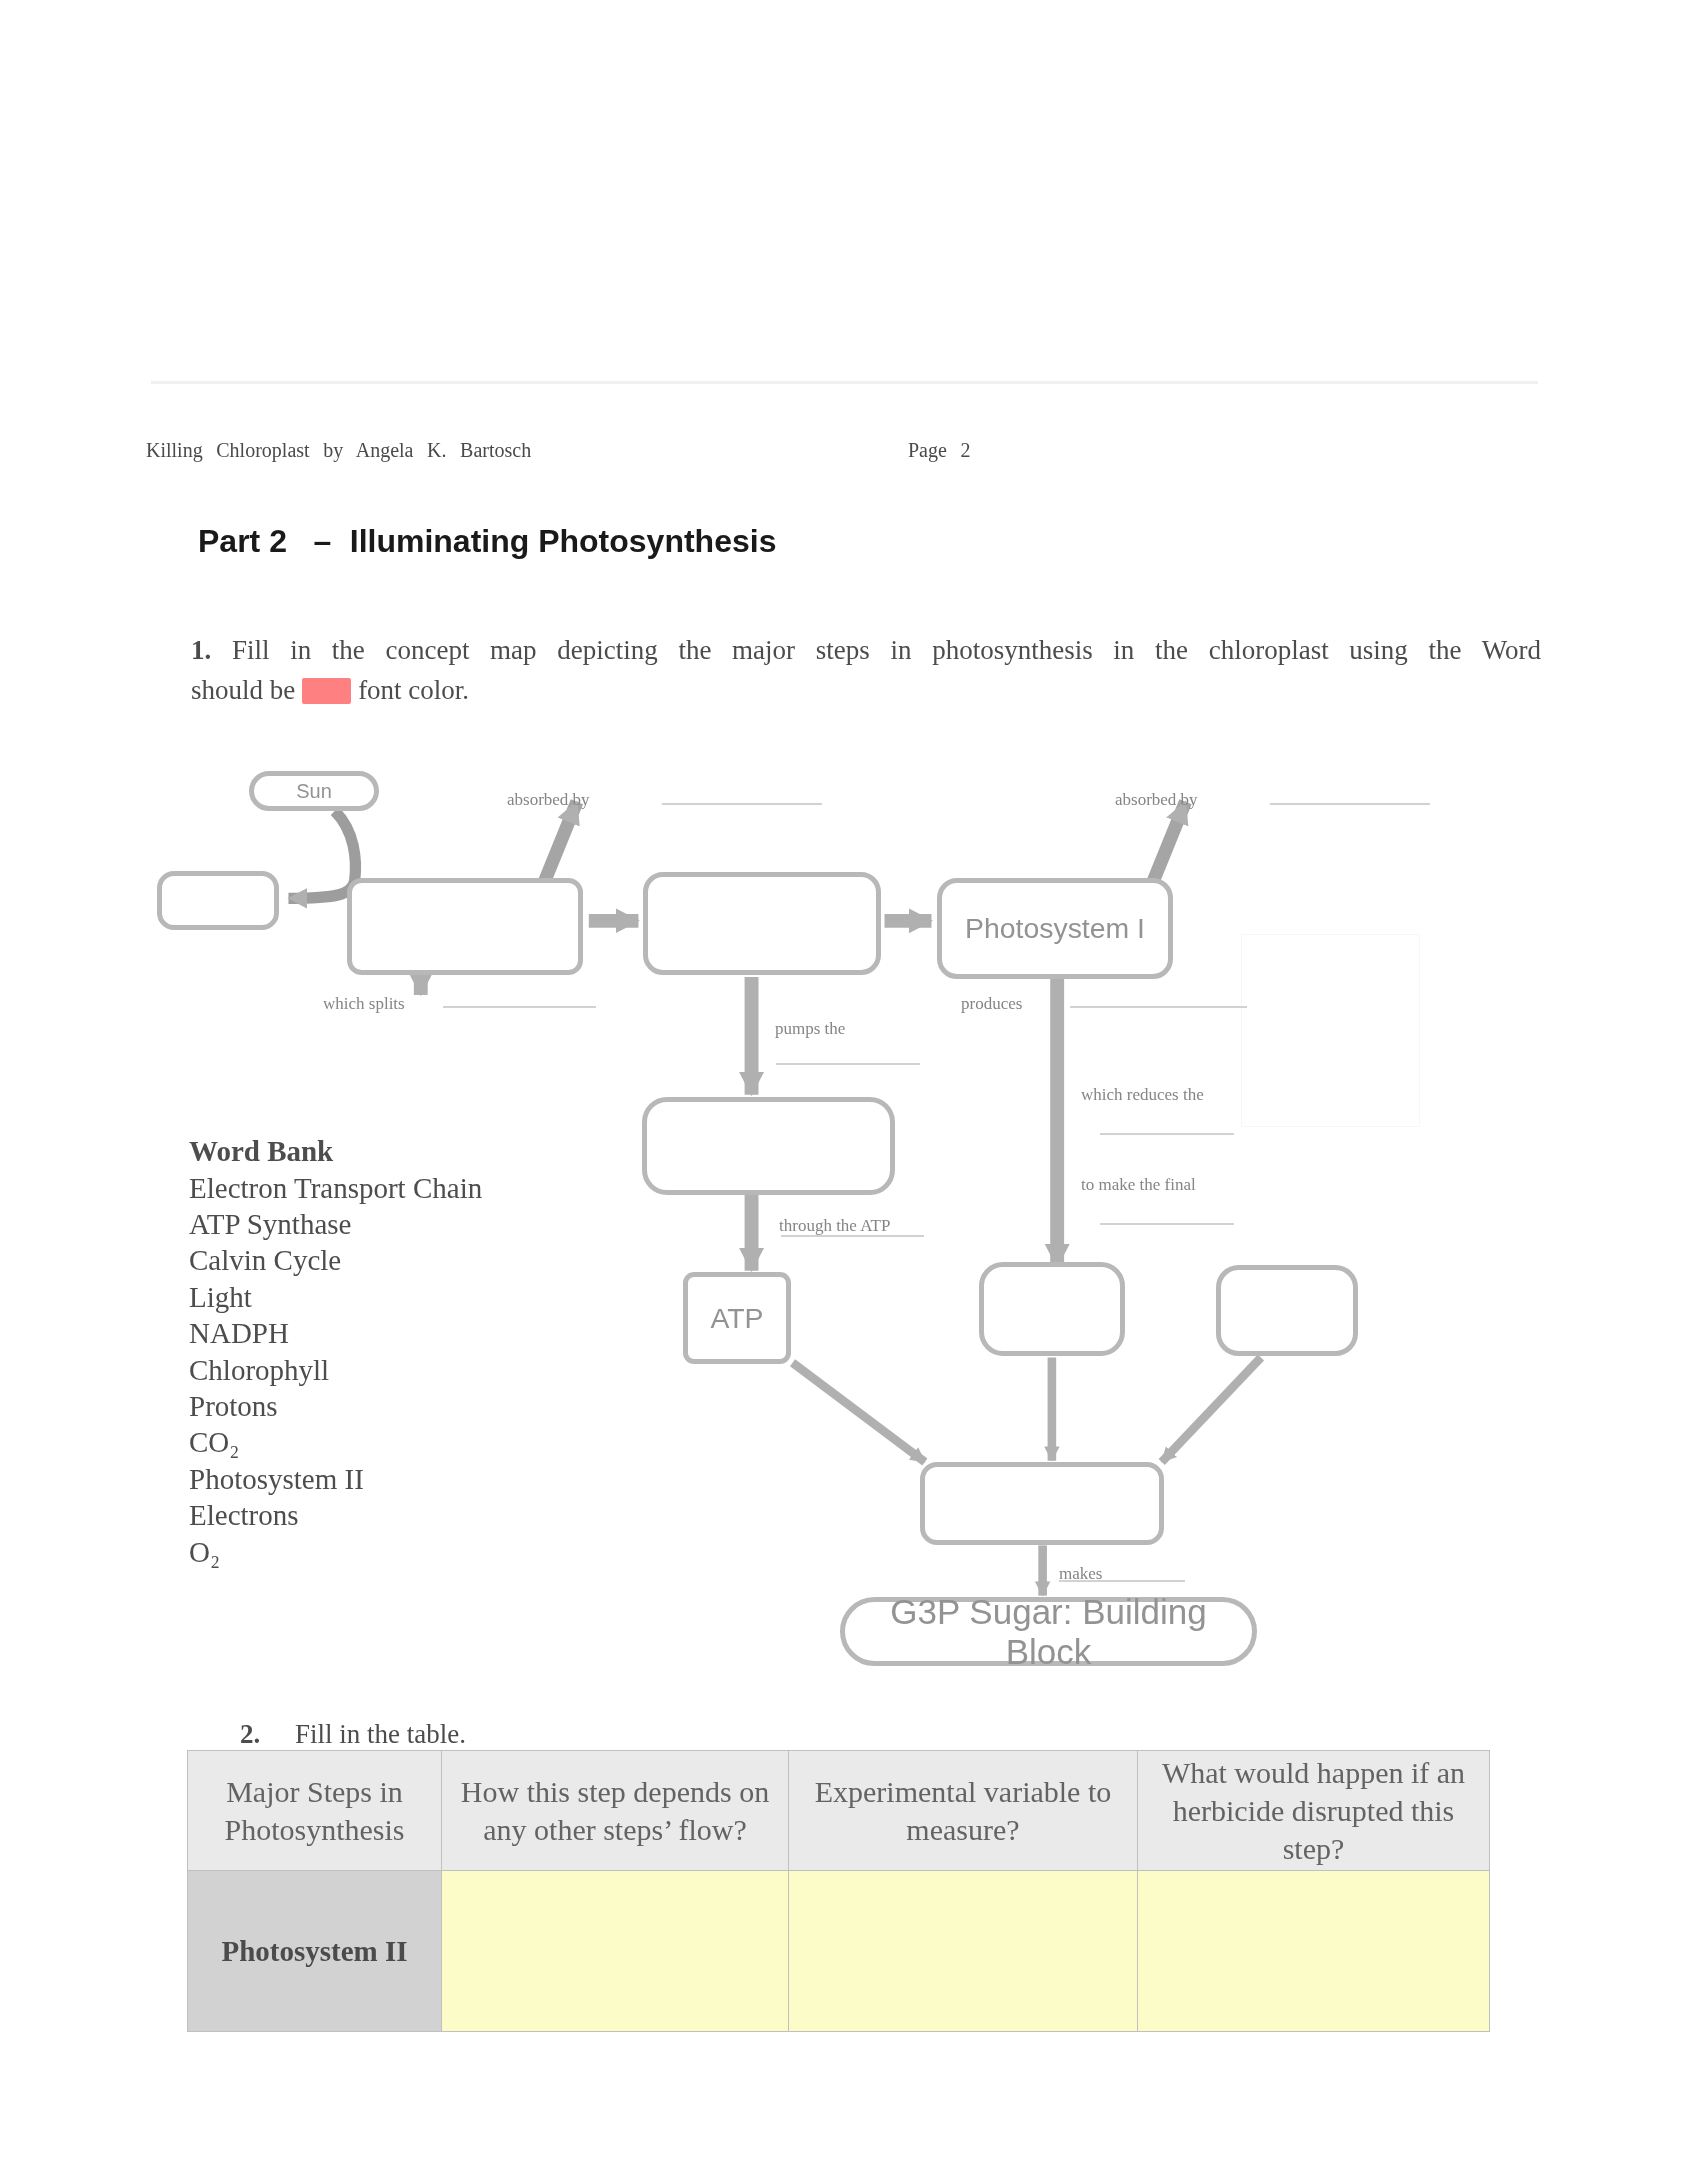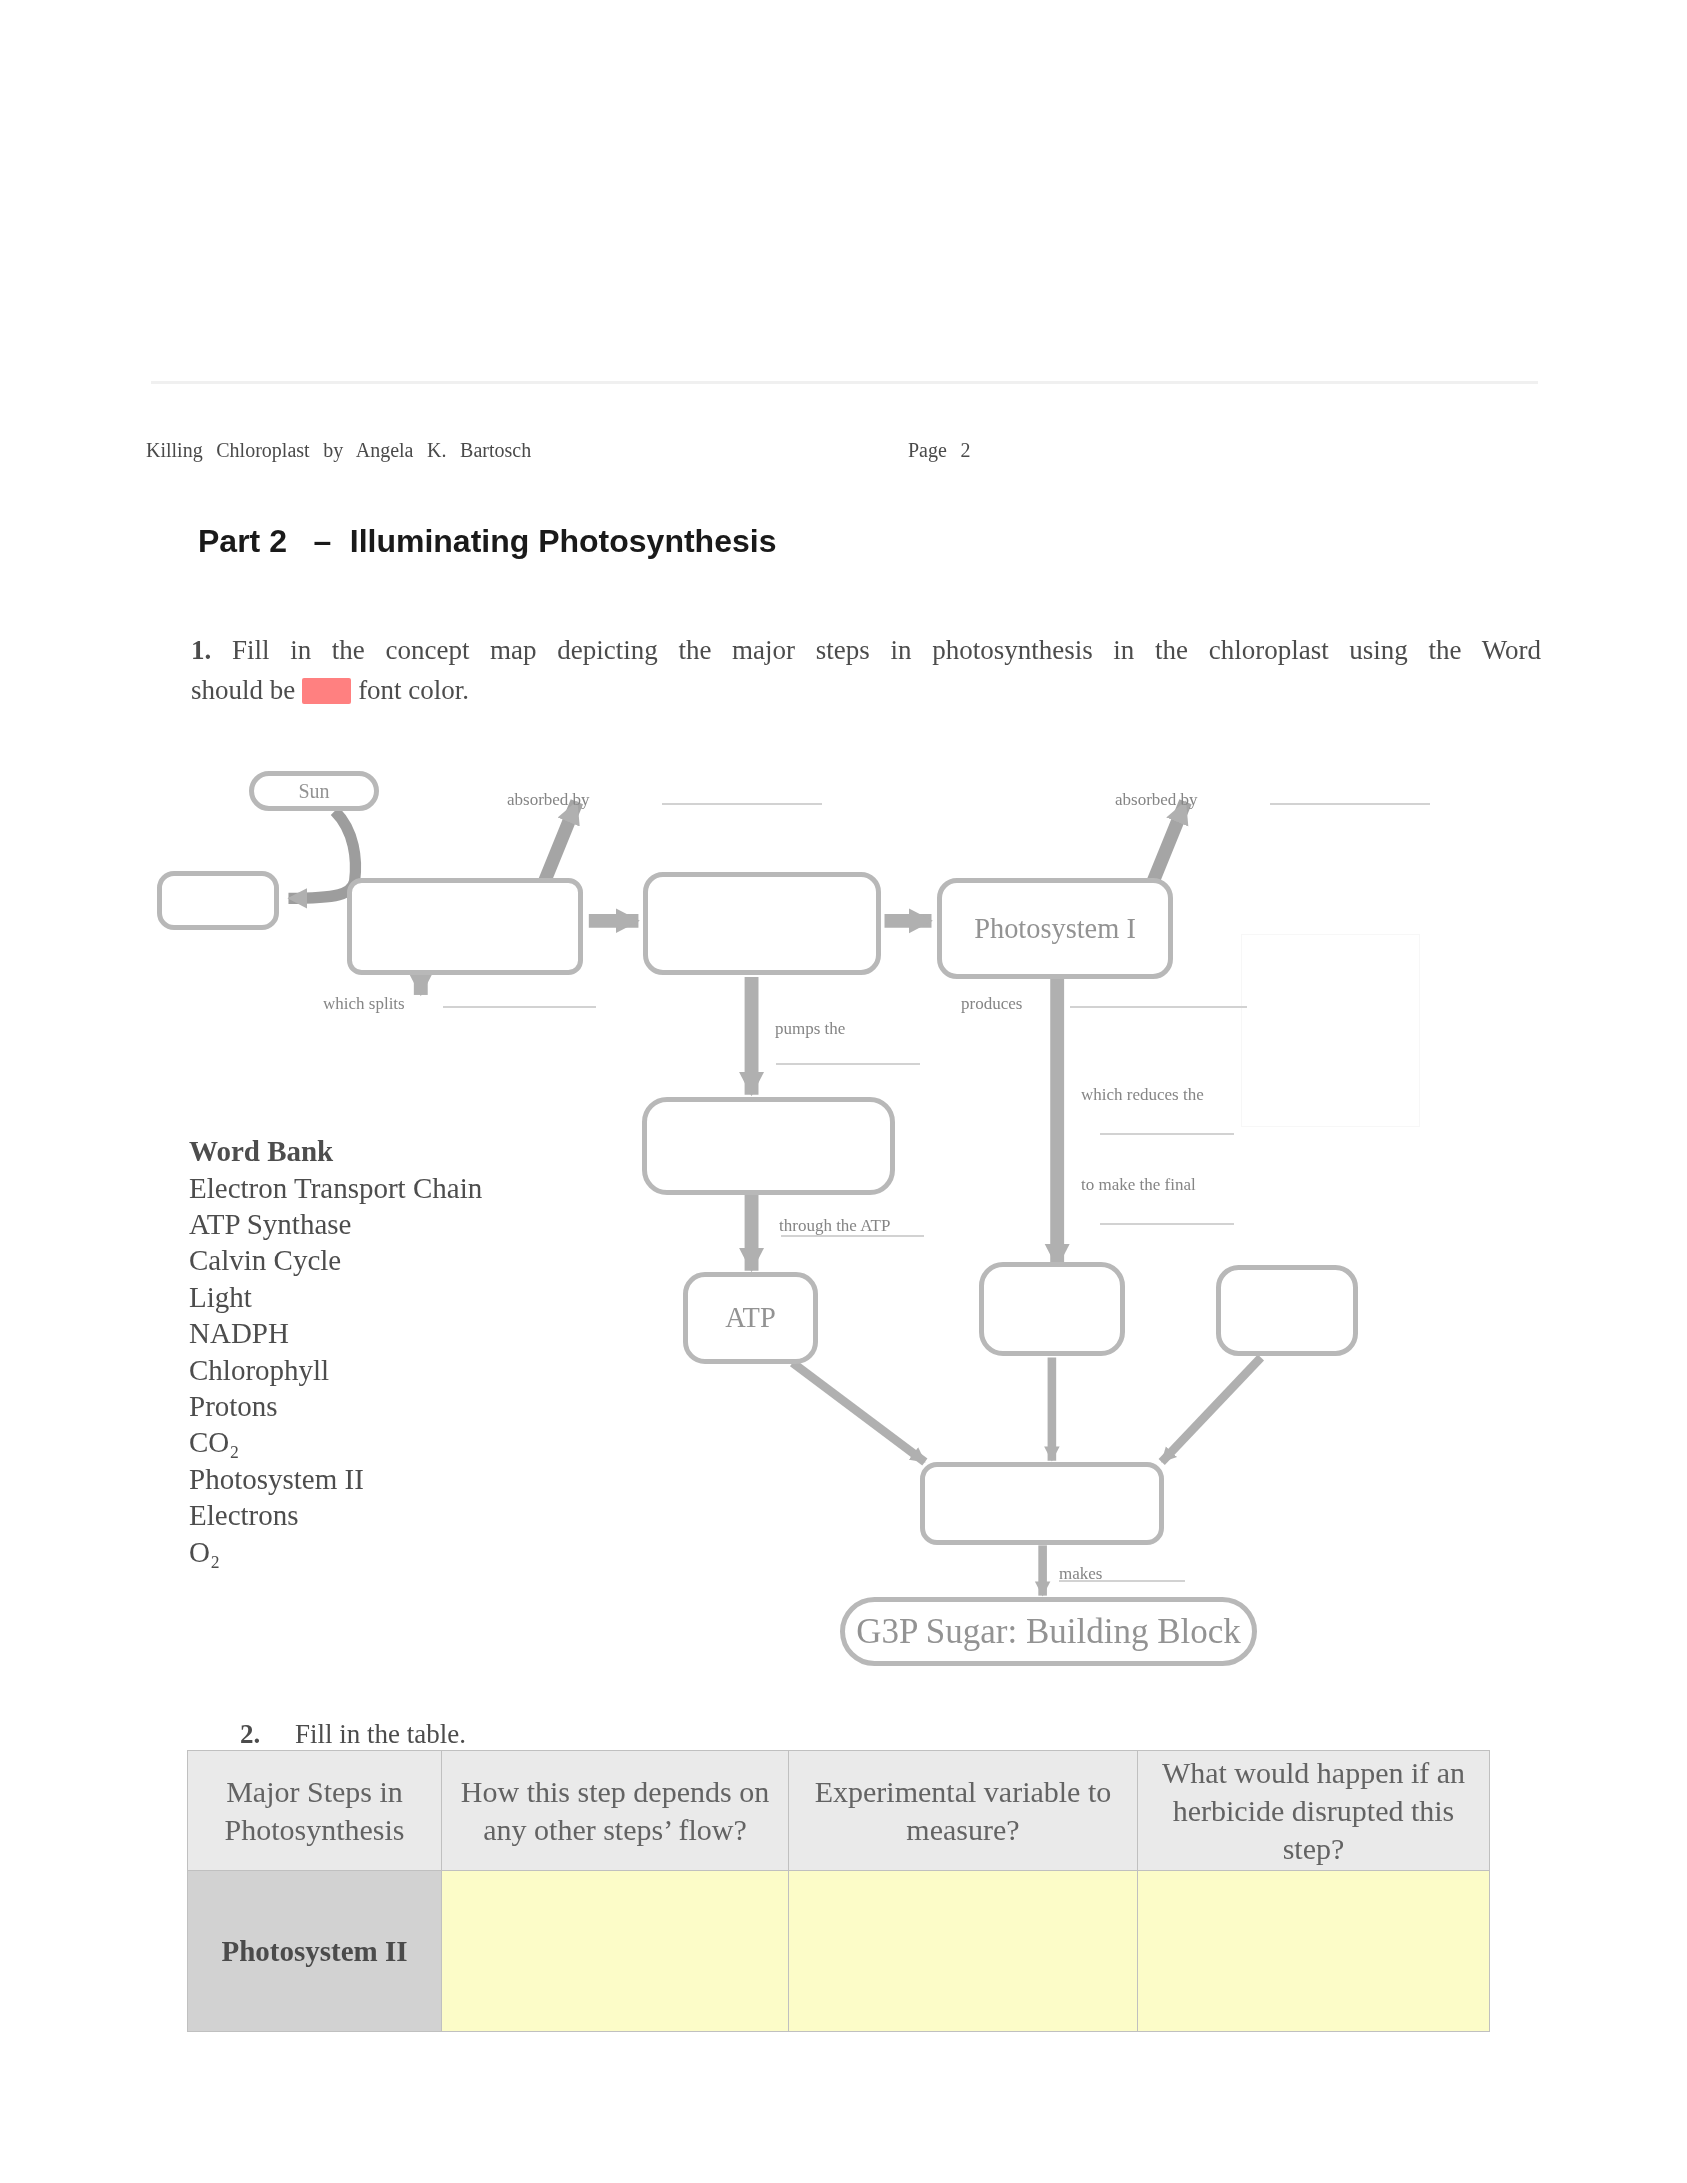--- a/index.html
+++ b/index.html
@@ -17,21 +17,21 @@
   .qline.jst{white-space:normal;text-align:justify;text-align-last:justify;}
   .qnum{font-weight:bold;}
   .redmark{background:#ff8080;color:#ff8080;border-radius:2px;padding:0 0.7px;font-size:24px;}
 
   .wb{font-family:"Liberation Serif",serif;font-size:29px;color:#4d4d4d;white-space:nowrap;}
   .wbb{font-weight:bold;}
 
   
   .dbox{box-sizing:border-box;border:5.3px solid #b8b8b8;background:#ffffff;border-radius:6.6px;
         display:flex;align-items:center;justify-content:center;text-align:center;
-        font-family:Liberation Serif, serif;font-size:28.4px;color:#939393;}
+        font-family:Liberation Sans, sans-serif;font-size:28.4px;color:#939393;}
   .pill{border-radius:661px;}
   .lbl{font-family:"Liberation Serif",serif;font-size:17px;color:#858585;white-space:nowrap;margin-top:11px;}
   .uline{background:#d2d2d2;height:2px;}
 
   
   .tbl{border-collapse:collapse;position:absolute;table-layout:fixed;}
   .tbl td,.tbl th{border:1.3px solid #c0c0c0;vertical-align:middle;box-sizing:border-box;}
   .tbl th{background:#eaeaea;font-family:"Liberation Serif",serif;font-weight:normal;font-size:30px;color:#636363;padding:2.6px 9.3px;text-align:center;line-height:38px;vertical-align:middle;}
   .tbl td.rowhd{background:#d2d2d2;font-family:"Liberation Serif",serif;font-weight:bold;font-size:29px;color:#4b4b4b;text-align:center;}
   .tbl td.ans{background:#fcfcc8;}
@@ -91,21 +91,21 @@
       </g>
 
     </svg>
 
     <div class="abs dbox pill" style="left:249px;top:771px;width:130px;height:40px;font-size:20px">Sun</div>
     <div class="abs dbox" style="left:157px;top:871px;width:122px;height:59px;border-radius:17px"></div>
     <div class="abs dbox" style="left:347px;top:878px;width:236px;height:97px;border-radius:14.6px"></div>
     <div class="abs dbox" style="left:643px;top:872px;width:238px;height:103px;border-radius:20px"></div>
     <div class="abs dbox" style="left:937px;top:878px;width:236px;height:101px;border-radius:20px">Photosystem I</div>
     <div class="abs dbox" style="left:642px;top:1097px;width:253px;height:98px;border-radius:25px"></div>
-    <div class="abs dbox" style="left:683px;top:1272px;width:135px;height:92px;border-radius:22px">ATP</div>
+    <div class="abs dbox" style="left:683px;top:1272px;width:108px;height:92px;border-radius:11px">ATP</div>
     <div class="abs dbox" style="left:979px;top:1262px;width:146px;height:94px;border-radius:24px"></div>
     <div class="abs dbox" style="left:1216px;top:1265px;width:142px;height:91px;border-radius:22.5px"></div>
     <div class="abs dbox" style="left:920px;top:1462px;width:244px;height:83px;border-radius:17px"></div>
     <div class="abs dbox pill" style="left:840px;top:1597px;width:417px;height:69px;font-size:35px">G3P Sugar: Building Block</div>
 
     <div class="abs" style="left:1241px;top:934px;width:179px;height:193px;border:1.3px solid #f7f7f7;box-sizing:border-box"></div>
 
     <div class="abs lbl" style="left:507px;top:779px">absorbed by</div>
     <div class="abs uline" style="left:662px;top:803px;width:160px"></div>
 

